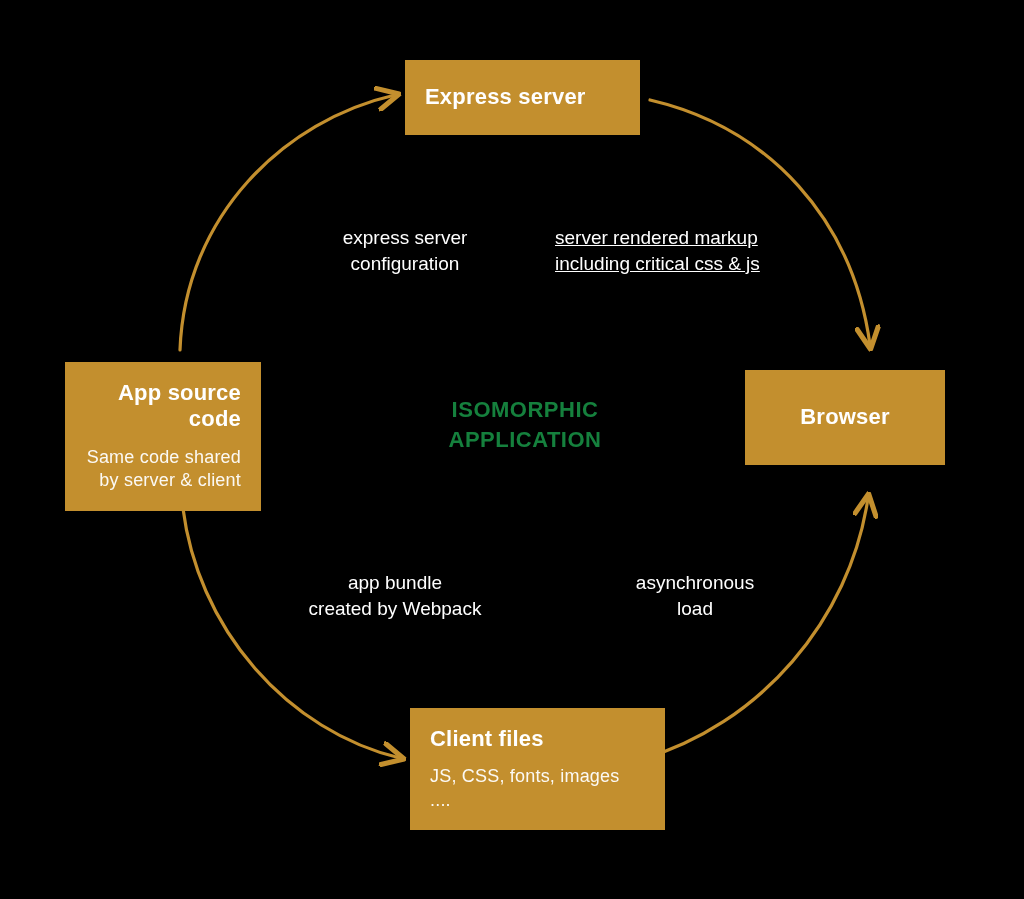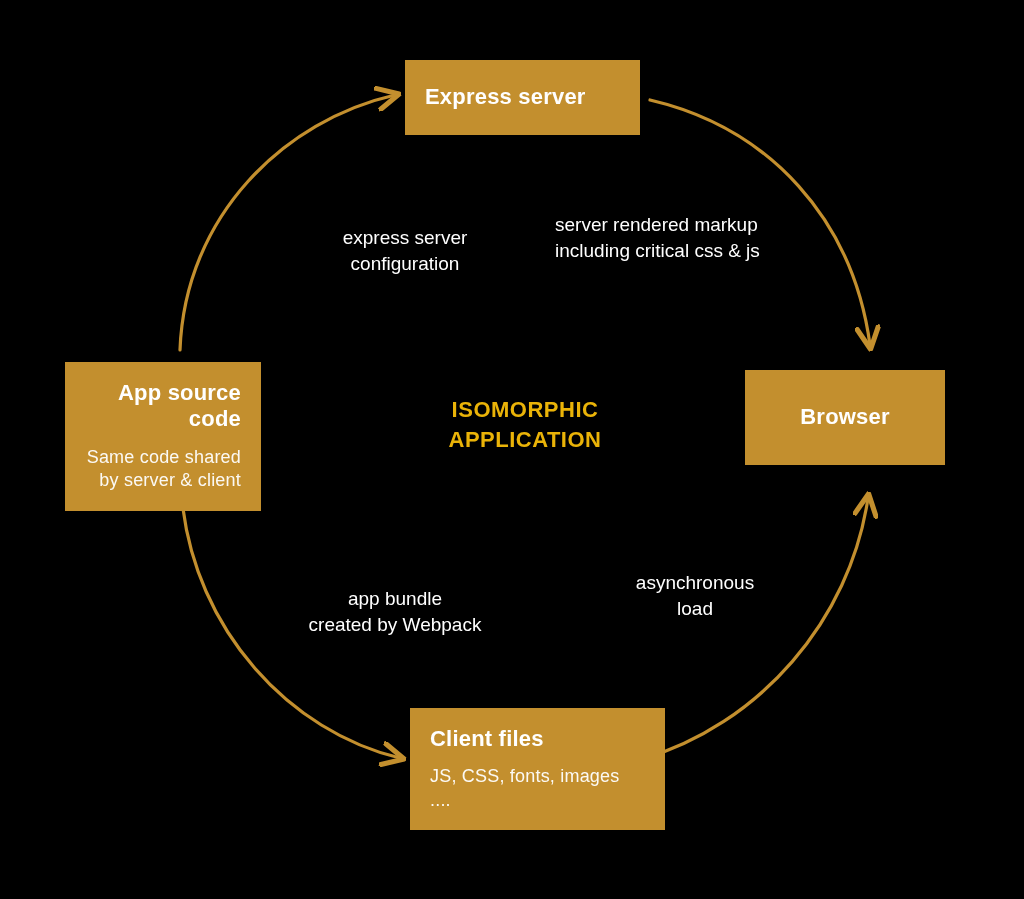--- a/index.html
+++ b/index.html
@@ -11,21 +11,21 @@
     background: #c38f2e;
     color: #fff;
     padding: 18px 20px;
     letter-spacing: 0.2px;
   }
   .node .title { font-size: 22px; font-weight: 600; line-height: 1.2; }
   .node .sub { font-size: 18px; font-weight: 300; line-height: 1.3; margin-top: 13px; opacity: 0.95; }
 
   .center-label {
     position: absolute;
-    color: #eab308;
+    color: #15803d;
     font-size: 22px;
     font-weight: 700;
     text-align: center;
     letter-spacing: 0.5px;
     line-height: 1.35;
   }
 
   .edge-label {
     position: absolute;
     color: #fff;
@@ -80,20 +80,20 @@
   </div>
 
   <div class="node" style="left:65px; top:362px; width:196px;text-align:right;">
     <div class="title">App source code</div>
     <div class="sub">Same code shared
 by server &amp; client</div>
   </div>
 
   <div class="edge-label" style="left:295px; top:225px; width:220px;">express server
 configuration</div>
-  <div class="edge-label" style="left:555px; top:212px; width:280px; text-align:left;">server rendered markup
+  <div class="edge-label" style="left:555px; top:225px; width:280px; text-align:left;text-decoration:underline;">server rendered markup
 including critical css &amp; js</div>
   <div class="edge-label" style="left:595px; top:570px; width:200px;">asynchronous
 load</div>
-  <div class="edge-label" style="left:275px; top:570px; width:240px;margin-top:16px;">app bundle
+  <div class="edge-label" style="left:275px; top:570px; width:240px;">app bundle
 created by Webpack</div>
 
 </div>
 
 </body></html>

